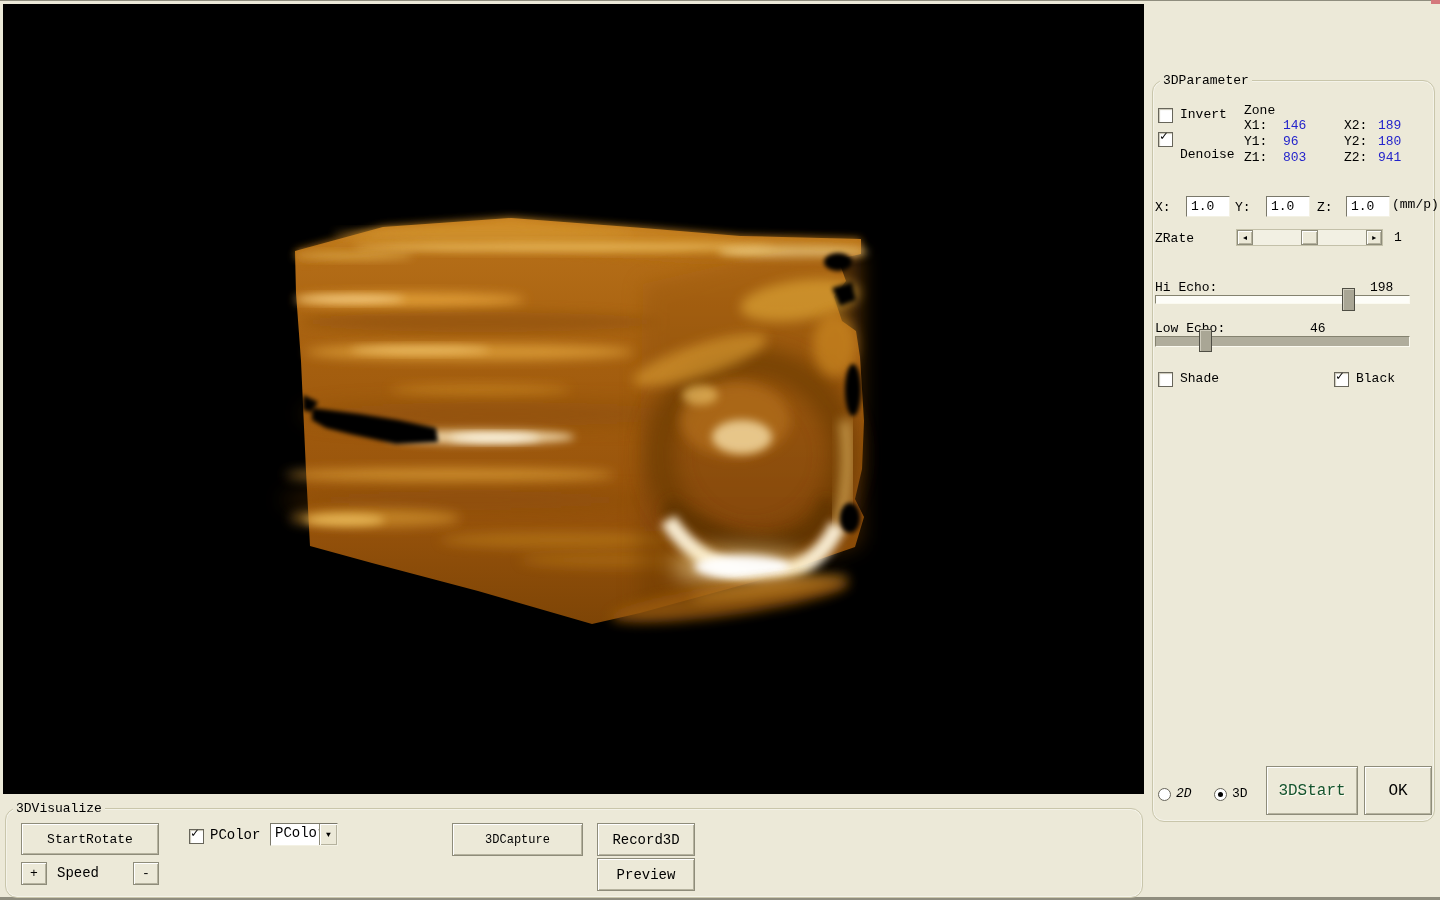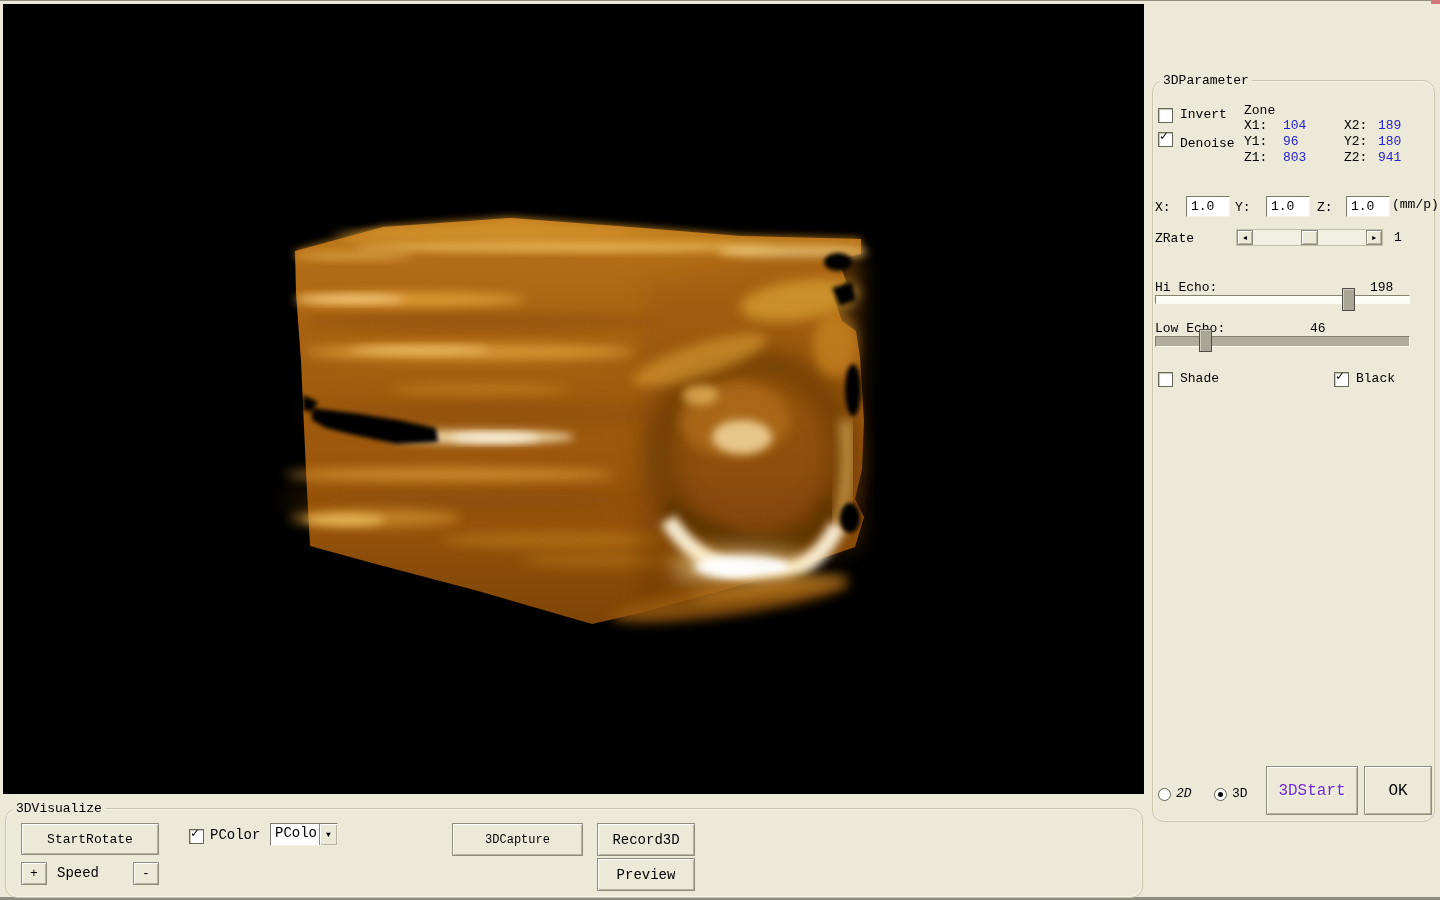--- a/index.html
+++ b/index.html
@@ -13,21 +13,21 @@
   .lbl{position:absolute;font-size:13px;color:#000;white-space:nowrap;line-height:15px;}
   .val{position:absolute;font-size:13px;color:#2323cb;white-space:nowrap;line-height:15px;}
   .groupbox{position:absolute;border:1px solid #c9c6ab;border-radius:12px;box-shadow:inset 0 0 0 1px rgba(255,255,255,.45);}
   .groupbox>.gtitle{position:absolute;top:-8px;left:7px;background:#ece9d8;padding:0 3px;font-size:13px;color:#000;white-space:nowrap;}
   .btn{
     position:absolute;display:flex;align-items:center;justify-content:center;
     background:#ece9d8;border:1px solid #8e8c7a;
     box-shadow:inset 1px 1px 0 #ffffff, inset -1px -1px 0 #b5b29e;
     color:#000;cursor:default;white-space:nowrap;
   }
-  .btn.disabled{color:#6d28d9;text-shadow:1px 1px 0 #fffef2;}
+  .btn.disabled{color:#14532d;text-shadow:1px 1px 0 #fffef2;}
   .checkbox{position:absolute;width:13px;height:13px;background:#fff;border:1px solid #67655a;box-shadow:inset 1px 1px 1px #c9c6b6;}
   .checkbox .check{position:absolute;top:-4px;left:1px;font-size:13px;font-weight:bold;color:#000;line-height:15px;}
   .radio{position:absolute;width:11px;height:11px;border-radius:50%;background:#fff;border:1px solid #67655a;}
   .radio .dot{position:absolute;left:3px;top:3px;width:5px;height:5px;border-radius:50%;background:#000;}
   .textbox{
     position:absolute;background:#fff;border:1px solid;border-color:#7a786a #f3f1e4 #f3f1e4 #7a786a;
     font-family:"Liberation Mono",monospace;font-size:13px;color:#000;
     padding:2px 4px;box-sizing:border-box;outline:none;
   }
   .slider-track{position:absolute;box-sizing:border-box;border:1px solid;border-color:#84826f #fbfaf0 #fbfaf0 #84826f;}
@@ -135,25 +135,25 @@
 <div class="groupbox" style="left:1152px;top:80px;width:281px;height:740px;">
   <span class="gtitle">3DParameter</span>
 </div>
 
 <span class="checkbox" style="left:1158px;top:108px;"></span>
 <span class="lbl" style="left:1180px;top:107px;">Invert</span>
 
 <span class="checkbox" style="left:1158px;top:132px;">
   <span class="check">✓</span>
 </span>
-<span class="lbl" style="left:1180px;top:136px;">Denoise</span>
+<span class="lbl" style="left:1180px;top:147px;">Denoise</span>
 
 <span class="lbl" style="left:1244px;top:103px;">Zone</span>
 <span class="lbl" style="left:1244px;top:118px;">X1:</span>
-<span class="val" style="left:1283px;top:118px;">104</span>
+<span class="val" style="left:1283px;top:118px;">146</span>
 <span class="lbl" style="left:1344px;top:118px;">X2:</span>
 <span class="val" style="left:1378px;top:118px;">189</span>
 <span class="lbl" style="left:1244px;top:134px;">Y1:</span>
 <span class="val" style="left:1283px;top:134px;">96</span>
 <span class="lbl" style="left:1344px;top:134px;">Y2:</span>
 <span class="val" style="left:1378px;top:134px;">180</span>
 <span class="lbl" style="left:1244px;top:150px;">Z1:</span>
 <span class="val" style="left:1283px;top:150px;">803</span>
 <span class="lbl" style="left:1344px;top:150px;">Z2:</span>
 <span class="val" style="left:1378px;top:150px;">941</span>

